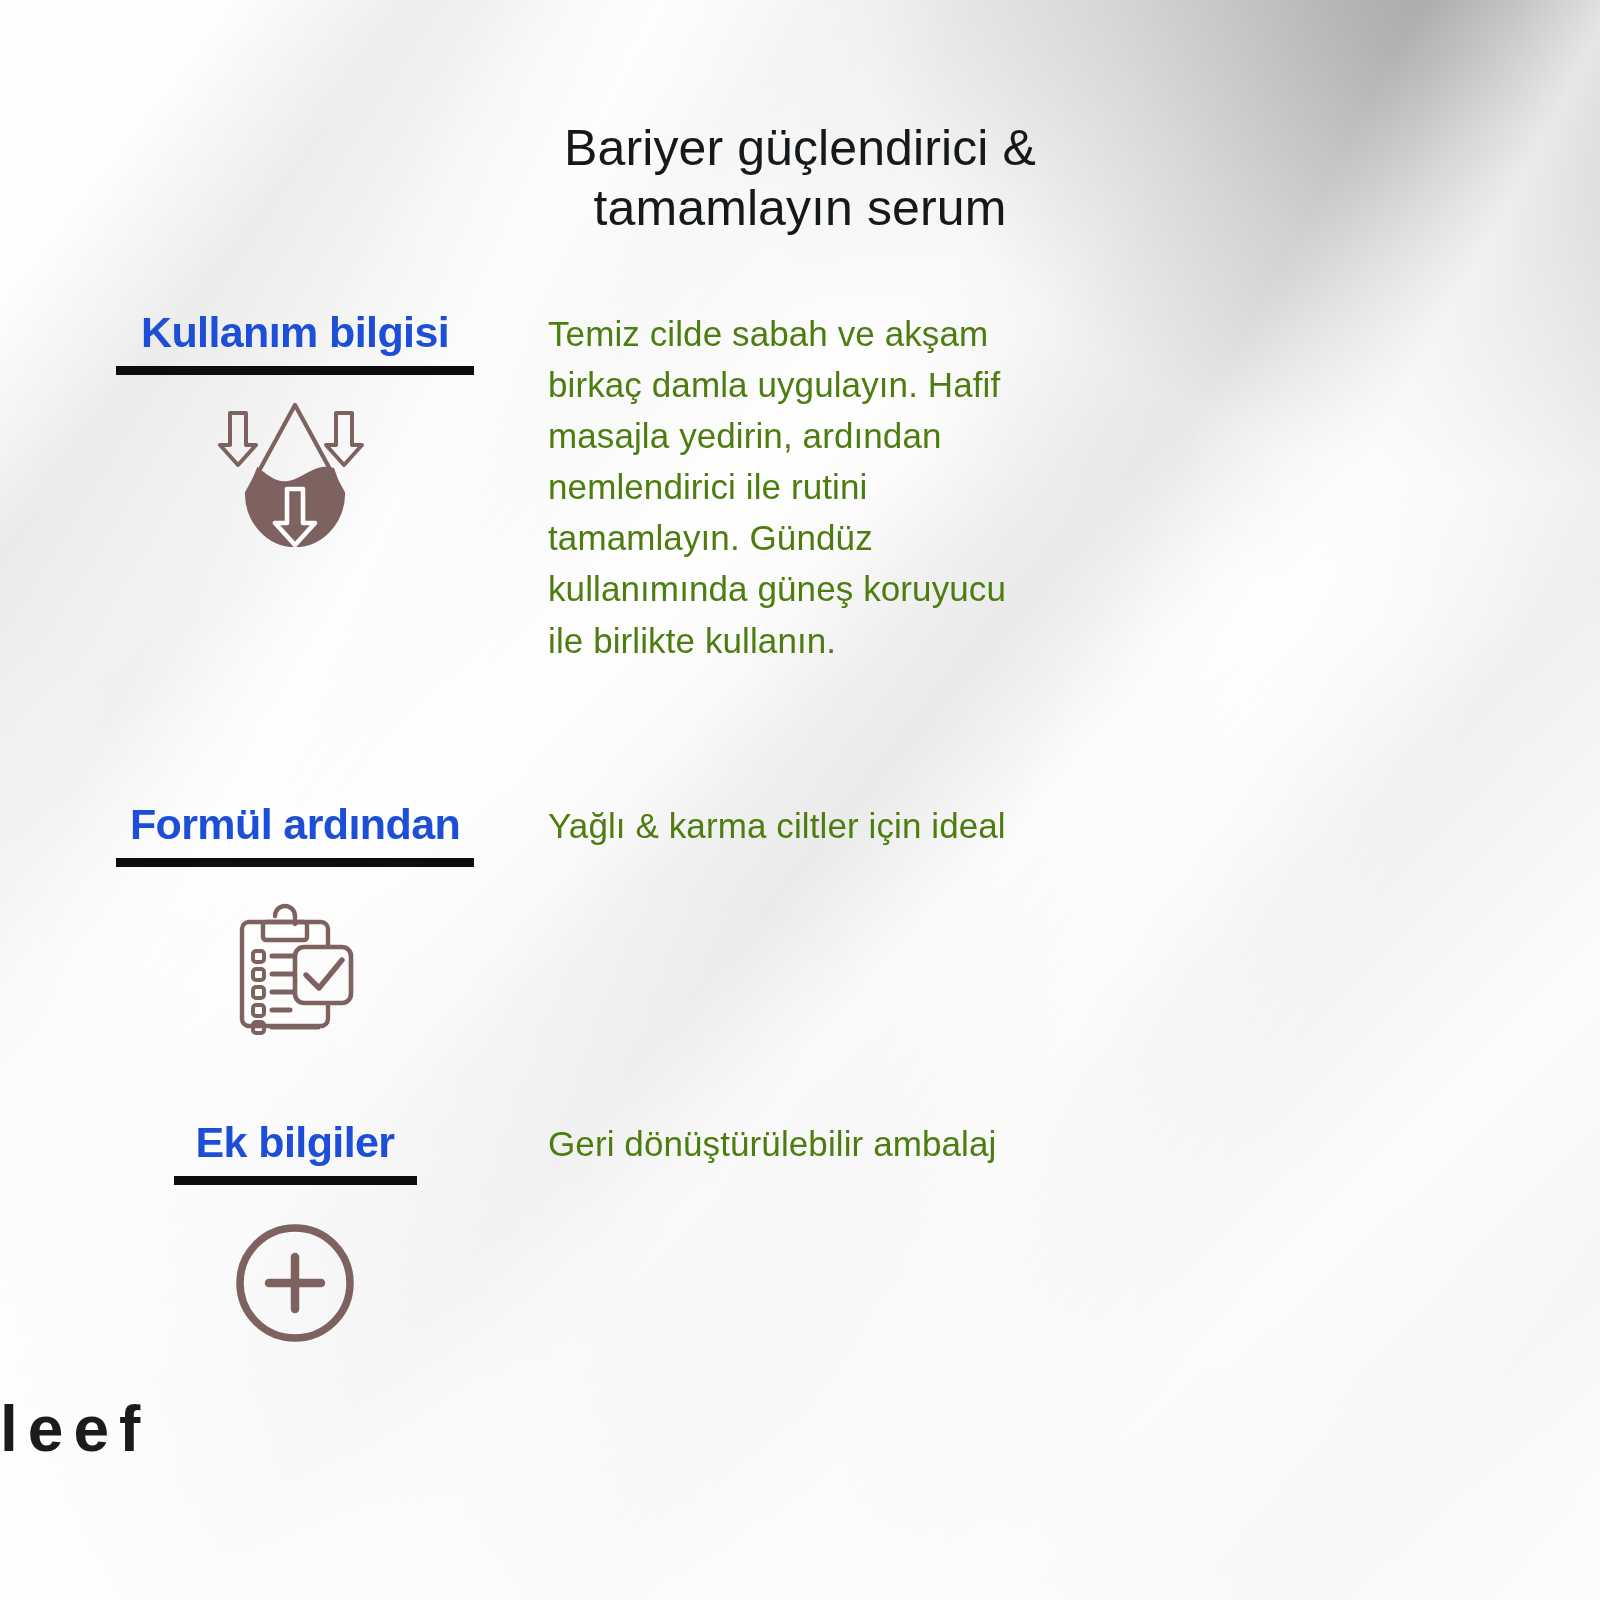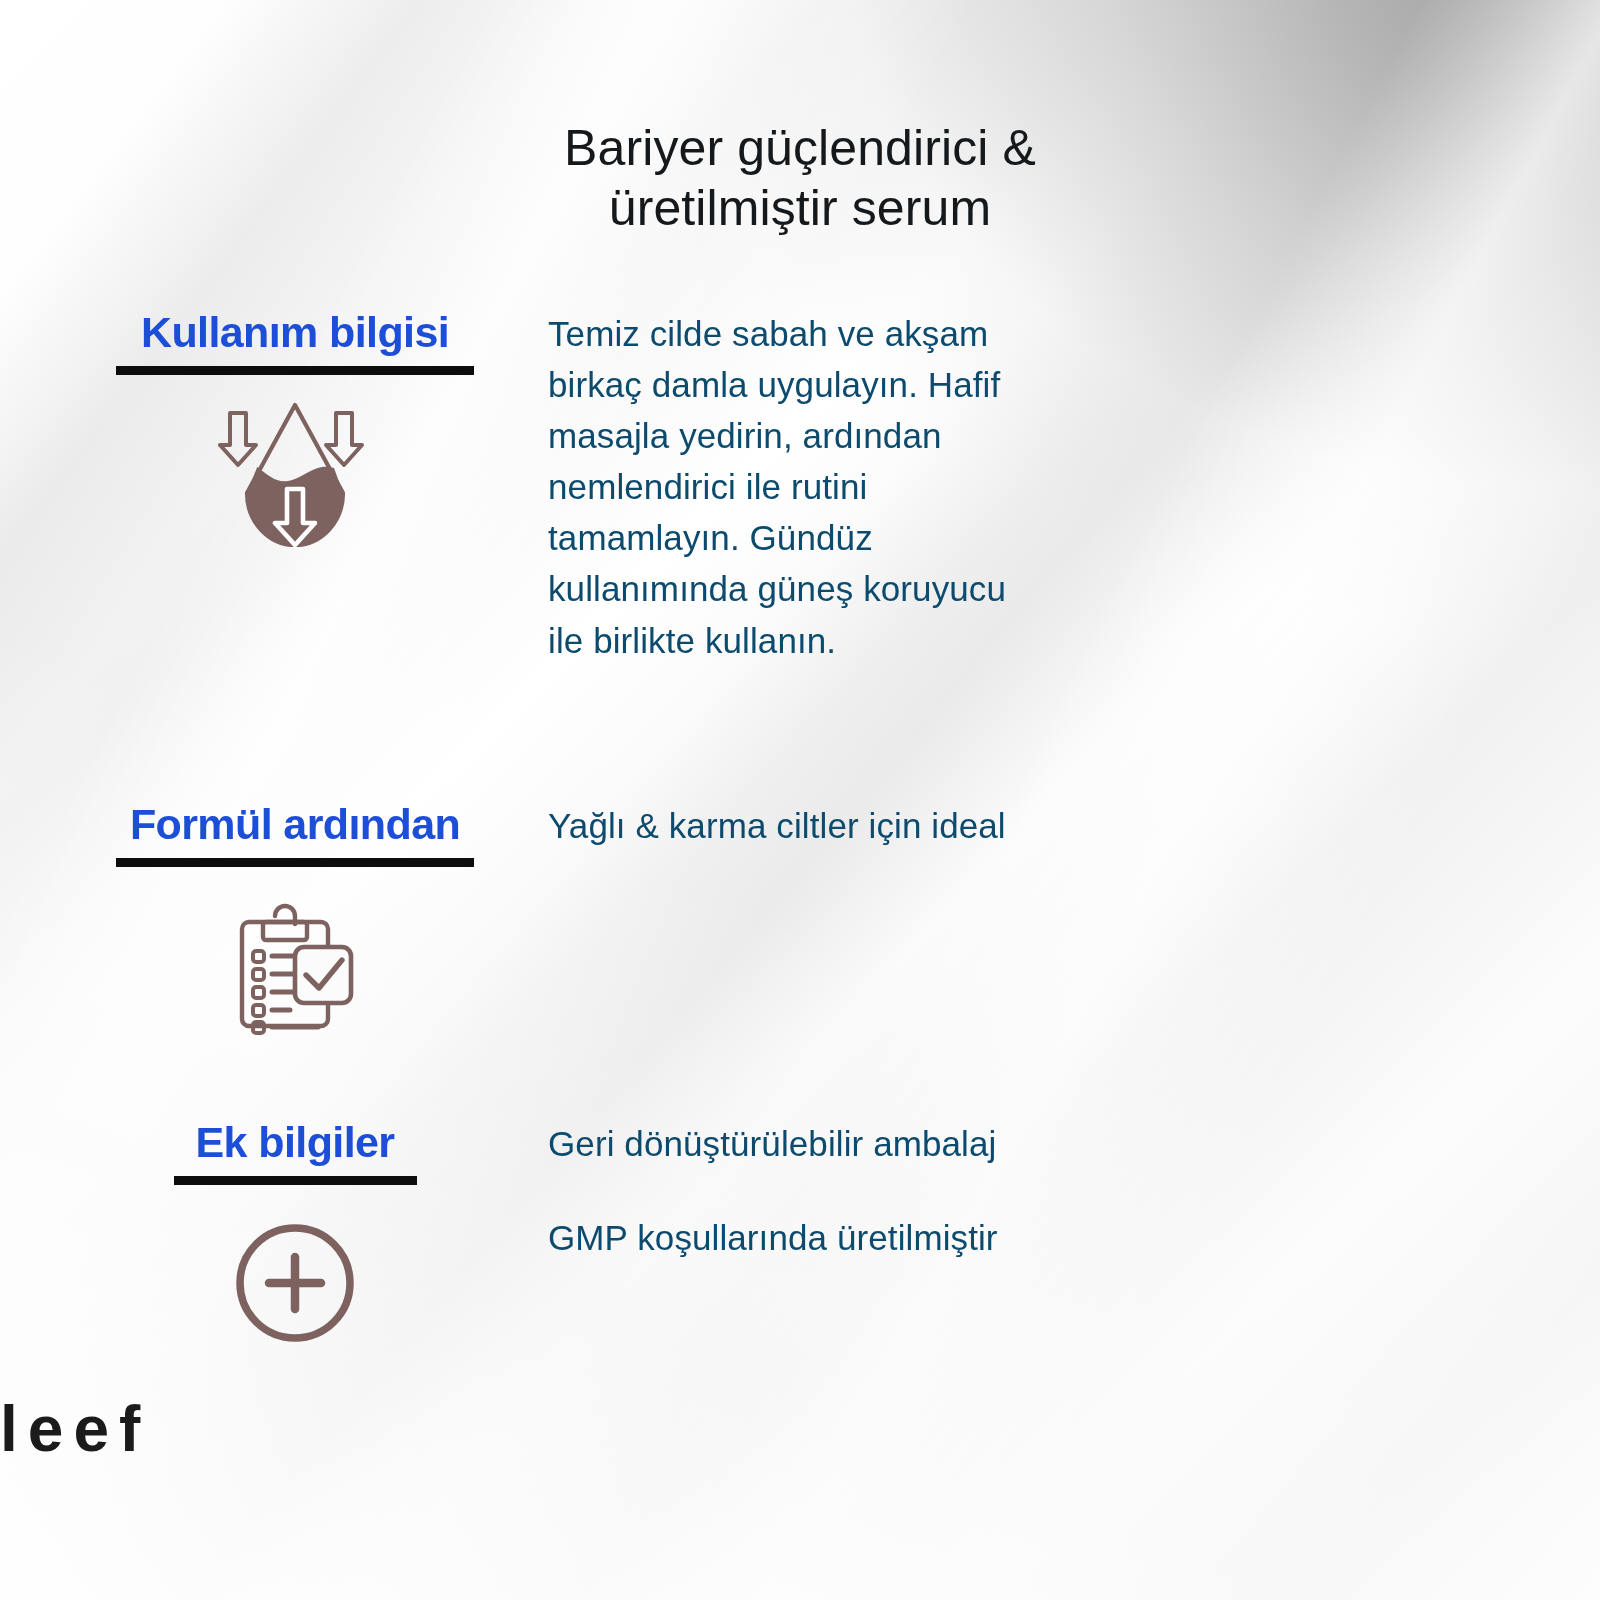--- a/index.html
+++ b/index.html
@@ -144,21 +144,21 @@
     justify-content: center;
     align-items: flex-start;
   }
   .sec-right {
     flex: 1;
     padding-left: 18px;
   }
   .body-text {
     font-size: 35px;
     line-height: 1.46;
-    color: #0c4a6e;
+    color: #4d7c0f;
     font-weight: 400;
     letter-spacing: 0.1px;
   }
   .body-item + .body-item { margin-top: 43px; }
 
   
   .logo {
     position: absolute;
     left: 0;
     right: 0;
@@ -179,21 +179,21 @@
   <div class="bg-layer bg-streak-b"></div>
   <div class="bg-layer bg-streak-c"></div>
   <div class="bg-layer bg-corner-gray"></div>
   <div class="bg-layer bg-streak-a"></div>
   <div class="bg-layer bg-vignette-bottom"></div>
 
   <div id="content">
 
     <div class="title">
       <span>Bariyer güçlendirici &amp;</span>
-      <span>üretilmiştir serum</span>
+      <span>tamamlayın serum</span>
     </div>
 
     <div class="section" style="left:60px; top:308px; width:1480px;">
 
       <div class="sec-left">
         <div class="sec-head">Kullanım bilgisi</div>
         <div class="sec-rule" style="width:358px;"></div>
 
         <div class="icon-wrap">
           <svg width="170" height="158" viewBox="0 0 170 158" fill="none">
@@ -285,21 +285,20 @@
             <circle cx="64" cy="64" r="55" fill="none" stroke="#7d625f" stroke-width="7.5"></circle>
             <line x1="64" y1="38" x2="64" y2="90" stroke="#7d625f" stroke-width="8.5" stroke-linecap="round"></line>
             <line x1="38" y1="64" x2="90" y2="64" stroke="#7d625f" stroke-width="8.5" stroke-linecap="round"></line>
           </svg>
         </div>
       </div>
 
       <div class="sec-right">
         <div class="body-text" style="max-width:470px;">
           <div class="body-item">Geri dönüştürülebilir ambalaj</div>
-          <div class="body-item">GMP koşullarında üretilmiştir</div>
         </div>
       </div>
     </div>
 
     <div class="logo">leef</div>
 
   </div>
 </div>
 
 </body></html>

